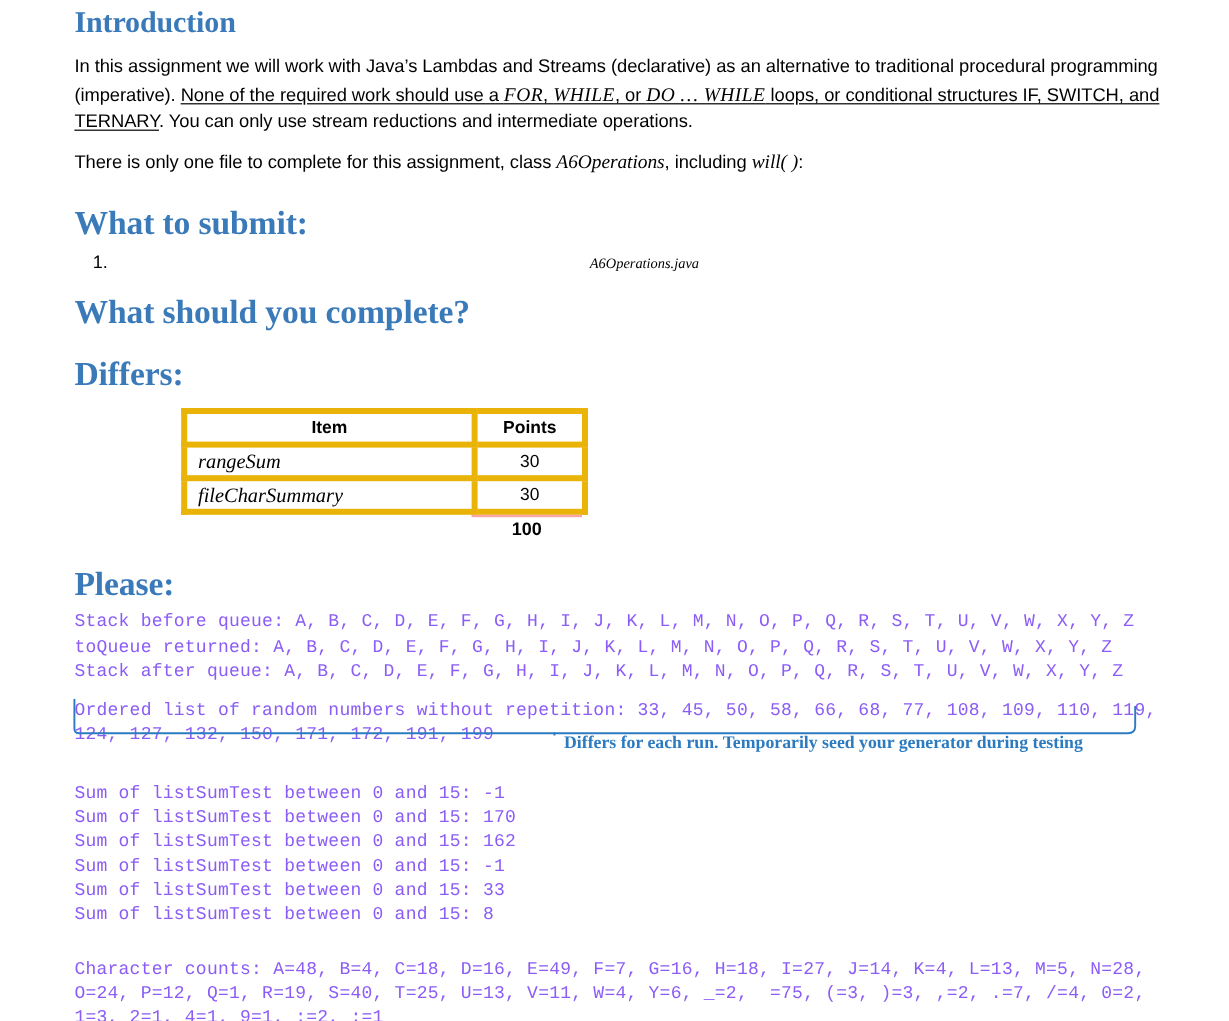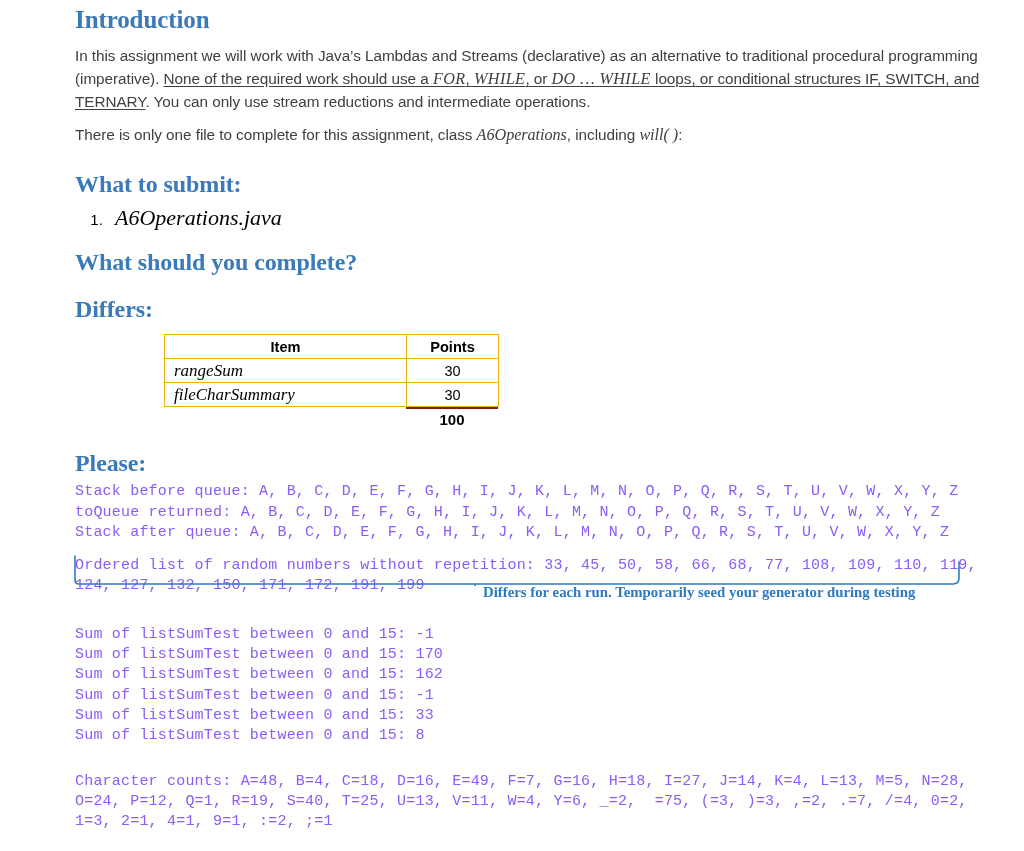--- a/index.html
+++ b/index.html
@@ -10,21 +10,21 @@
   body {
     width: 1024px;
     height: 851px;
     position: relative;
     font-family: "Liberation Sans", sans-serif;
     color: #000000;
     overflow: hidden;
   }
   .page {
     position: absolute;
-    left: 13px; top: 0;
+    left: 0; top: 0;
     width: 897px;
     height: 851px;
     padding: 0;
   }
   .content {
     position: absolute;
     left: 62px;
     top: 0px;
     width: 910px;
   }
@@ -33,68 +33,69 @@
     color: #3a7ab9;
     font-family: "Liberation Serif", serif;
     font-weight: bold;
     font-size: 25px;
     margin: 0 0 0 0;
     padding: 4px 0 0 0;
     line-height: 1.25;
     letter-spacing: -0.1px;
   }
   h1.doc-head.sub {
-    font-size: 24px;
+    font-size: 28px;
   }
 
   p.body-text {
     font-size: 15.3px;
     line-height: 1.46;
     margin: 10px 0 0 0;
-    color: #404040;
+    color: #000000;
     letter-spacing: -0.05px;
   }
   .u { text-decoration: underline; text-underline-offset: 2px; }
   .mi {
     font-family: "Liberation Serif", serif;
     font-style: italic;
     font-size: 16.2px;
   }
   .mi-sp { letter-spacing: 0.4px; }
 
   ol.submit-list {
     margin: 6px 0 0 0;
     padding-left: 32px;
     font-size: 15.3px;
   }
   ol.submit-list li {
     font-family: "Liberation Serif", serif;
     font-style: italic;
-    font-size: 22px;
+    font-size: 12px;
     padding-left: 8px;
+    text-align: center;
   }
   ol.submit-list li::marker {
     font-family: "Liberation Sans", sans-serif;
     font-style: normal;
     font-size: 15px;
   }
 
   
   .grade-wrap {
     margin-top: 10px;
     margin-left: 89px;
     width: 334px;
   }
   table.grading {
     border-collapse: collapse;
     width: 334px;
     table-layout: fixed;
   }
   table.grading td, table.grading th {
-    border: 1px solid #eab308;
+    border: 5px solid #eab308;
     padding: 0 6px;
     height: 23px;
     font-size: 15px;
   }
   table.grading th {
     text-align: center;
     font-weight: bold;
     font-size: 14.6px;
     font-family: "Liberation Sans", sans-serif;
   }
@@ -111,21 +112,21 @@
     font-family: "Liberation Sans", sans-serif;
   }
   table.grading col.c1 { width: 242px; }
   table.grading col.c2 { width: 92px; }
   .grade-total {
     width: 92px;
     margin-left: 242px;
     text-align: center;
     font-weight: bold;
     font-size: 15px;
-    border-top: 2px solid #7f1d1d;
+    border-top: 2px solid #fca5a5;
     padding-top: 2px;
     box-sizing: border-box;
   }
 
   
   .figures-block {
     margin-top: 4px;
     position: relative;
   }
   pre.mono {

